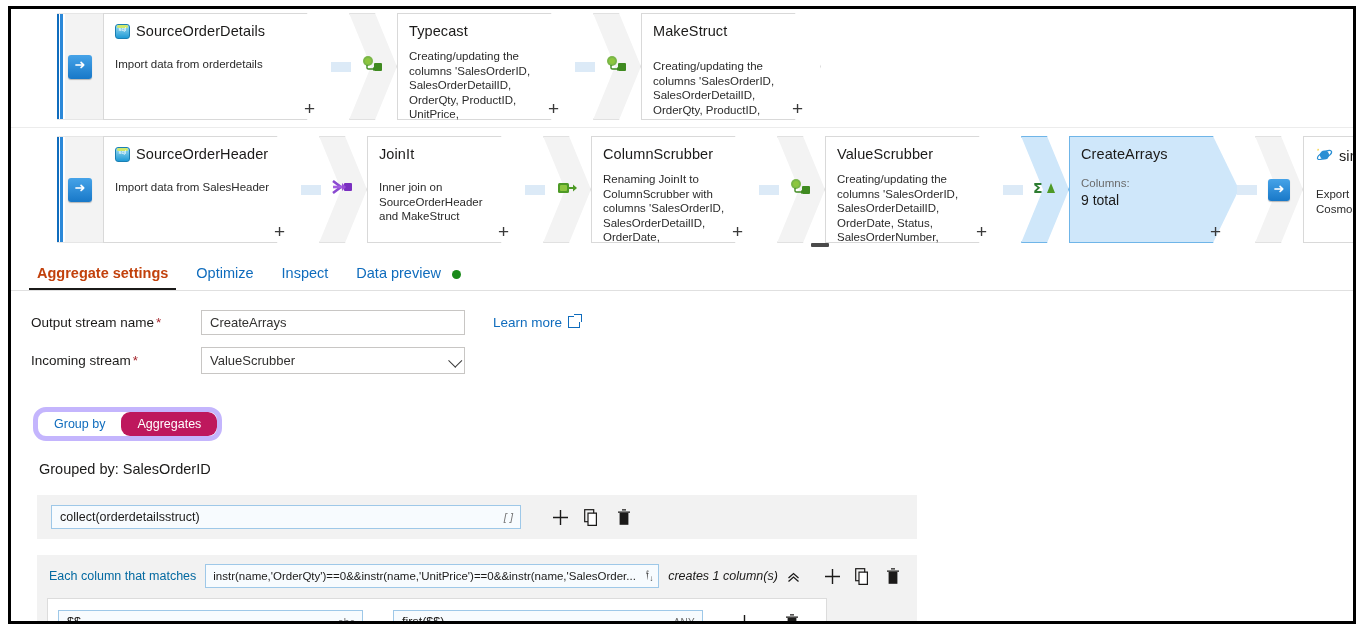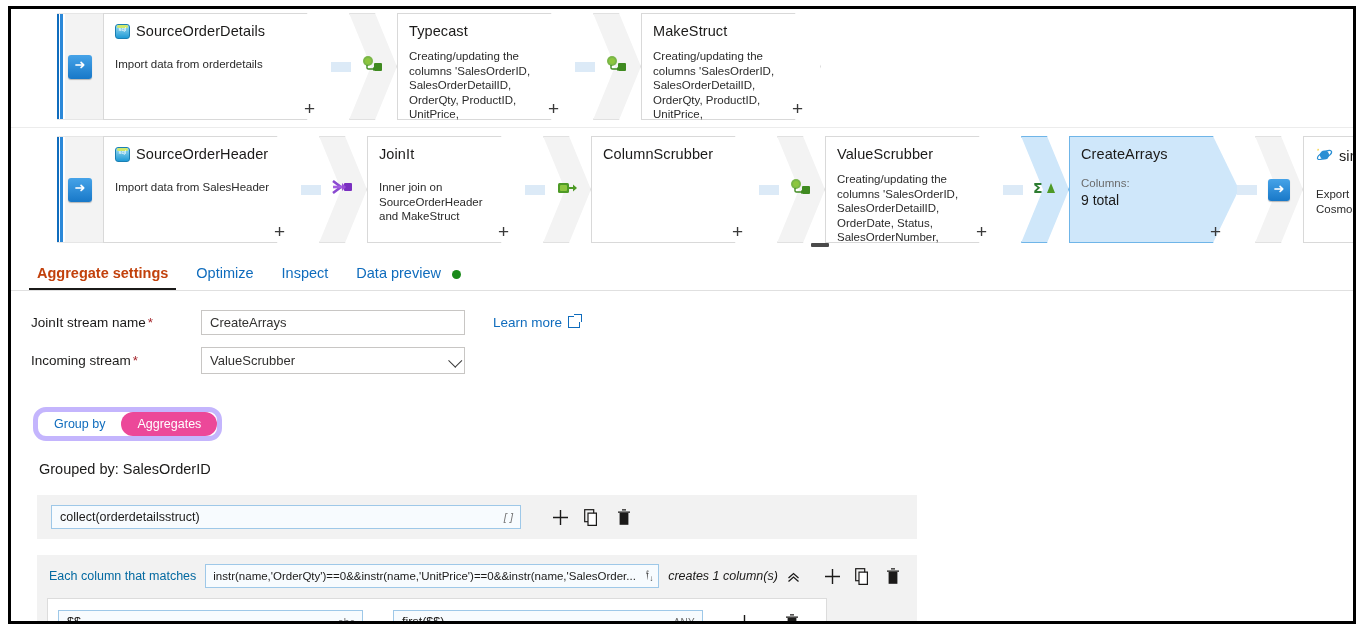--- a/index.html
+++ b/index.html
@@ -344,22 +344,23 @@
   }
   .pivot .seg {
     font-size: 12.5px;
     padding: 0 16px;
     display: flex; align-items: center;
     color: #0f6cbd;
     cursor: pointer;
     border-radius: 13px;
   }
   .pivot .seg.on {
-    background: #ec4899;
+    background: #be185d;
     color: #fff;
+    border-radius: 9px;
   }
 
   .groupedby {
     margin: 20px 0 0 28px;
     font-size: 14.5px;
     color: #1b1a19;
   }
 
   
   .agg-card {
@@ -557,21 +558,21 @@
             <rect x="12" y="7" width="8" height="8" rx="1" fill="#3f8a20"></rect>
             <path d="M5 9 L5 12 Q5 13 6.5 13 L12 13" stroke="#3f8a20" stroke-width="1.4" fill="none"></path>
             <path d="M11 11 L13.4 13 L11 15 Z" fill="#3f8a20"></path>
           </svg>
         </div>
       </div>
 
       <div class="node" style="width:180px">
         <div class="shape"></div>
         <div class="content">
-          <div class="node-title" style="margin-bottom:10px">
+          <div class="node-title" style="margin-bottom:20px">
             <span>MakeStruct</span>
           </div>
           <div class="node-desc">Creating/updating the columns 'SalesOrderID, SalesOrderDetailID, OrderQty, ProductID, UnitPrice,</div>
         </div>
         <div class="plus">+</div>
       </div>
     </div>
 
     <div class="row row2">
 
@@ -631,20 +632,21 @@
           </svg>
         </div>
       </div>
 
       <div class="node" style="width:170px">
         <div class="shape"></div>
         <div class="content">
           <div class="node-title" style="margin-bottom:10px">
             <span>ColumnScrubber</span>
           </div>
+          <div class="node-desc">Renaming JoinIt to ColumnScrubber with columns 'SalesOrderID, SalesOrderDetailID, OrderDate,</div>
         </div>
         <div class="plus">+</div>
       </div>
 
       <div class="connector"></div>
 
       <div class="stage">
         <div class="sh"></div>
         <div class="ico">
           <svg width="22" height="18" viewBox="0 0 22 18">
@@ -729,21 +731,21 @@
     <div class="tab">
       <span>Data preview</span>
       <span class="green-dot"></span>
     </div>
   </div>
 
   <div id="body">
 
     <div class="frow">
       <div class="flabel">
-        <span>JoinIt stream name</span><span class="req">*</span>
+        <span>Output stream name</span><span class="req">*</span>
       </div>
       <input class="finput" type="text" value="CreateArrays" style="">
       <div class="learnmore">
         <span>Learn more</span>
         <span class="ext-ico"></span>
       </div>
     </div>
 
     <div class="frow">
       <div class="flabel">

